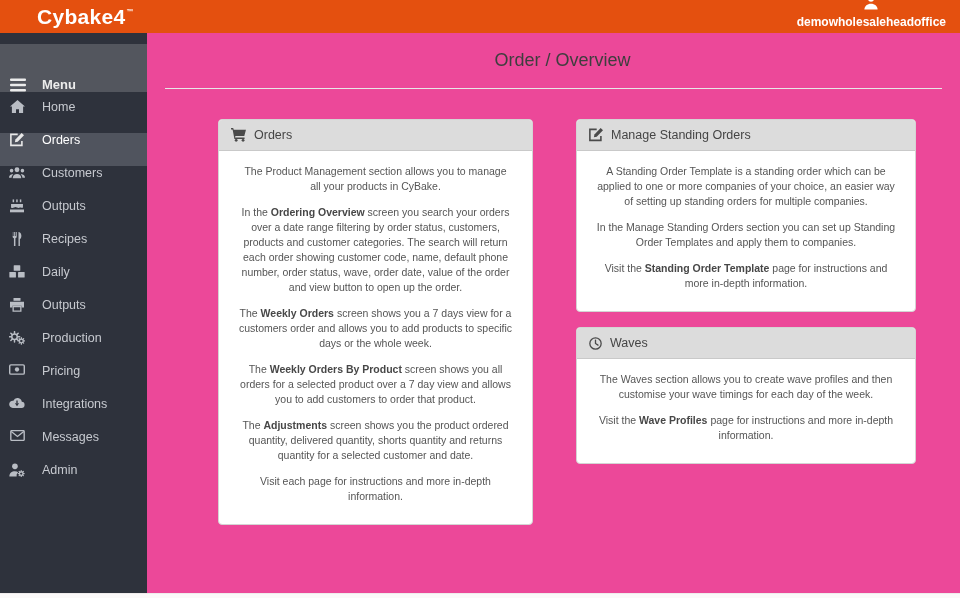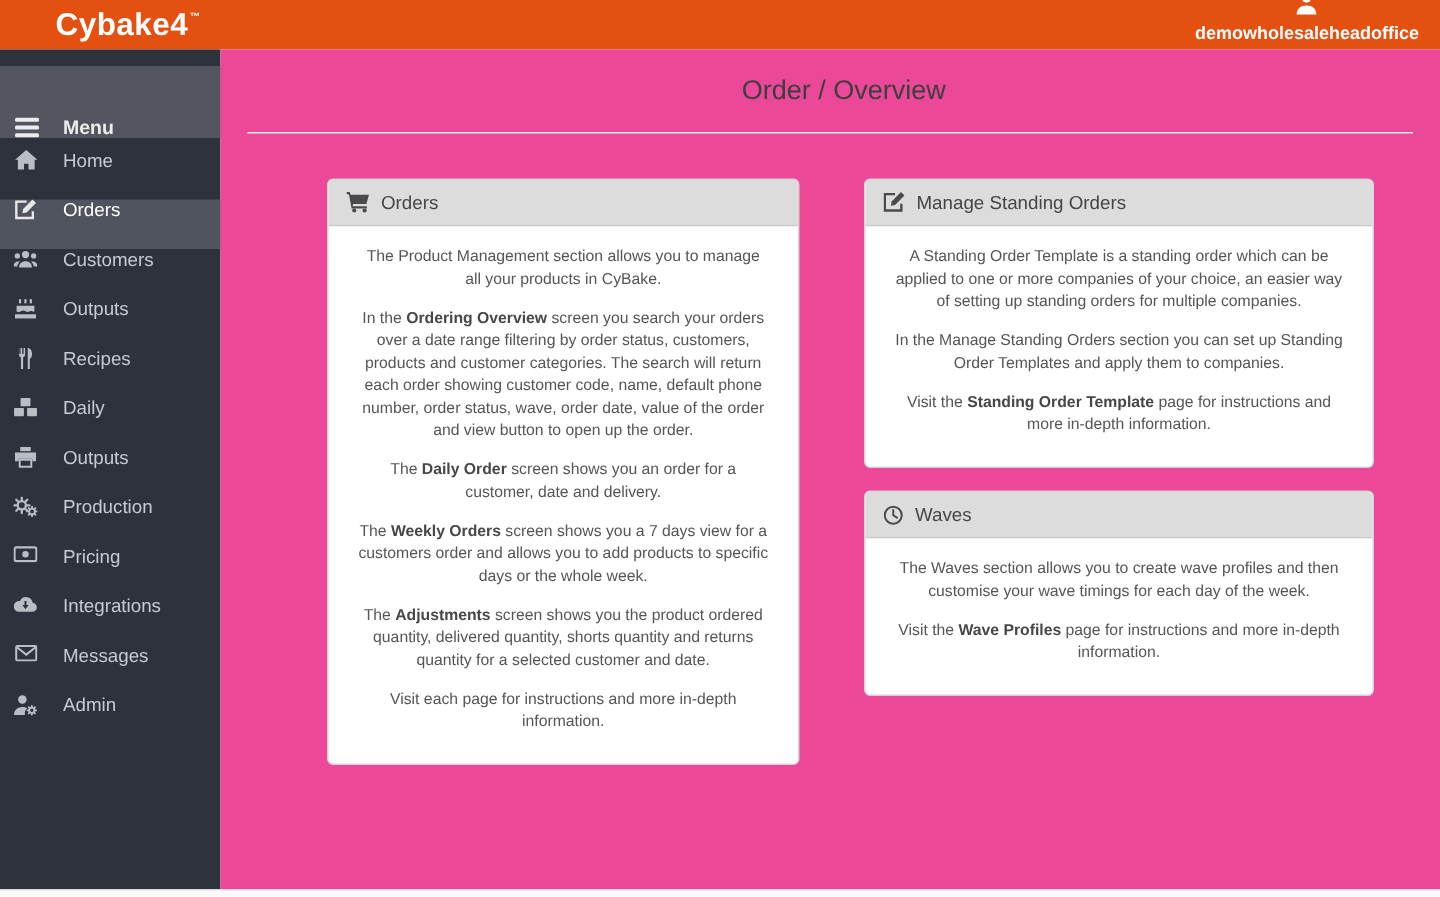--- a/index.html
+++ b/index.html
@@ -277,22 +277,22 @@
                   <path d="M0 0h2.3l.6 1.9h13.1l-1.8 6.6H4.7l-.4 1.6h10.2v1.6H3.6L1.9 2.7 1.5 1.6H0V0z"></path>
                   <circle cx="5.5" cy="13.2" r="1.5"></circle>
                   <circle cx="12.9" cy="13.2" r="1.5"></circle>
                 </svg>
               </span>
             <span class="panel-title">Orders</span>
           </div>
           <div class="panel-body">
               <p>The Product Management section allows you to manage all your products in CyBake.</p>
               <p>In the <b>Ordering Overview</b> screen you search your orders over a date range filtering by order status, customers, products and customer categories. The search will return each order showing customer code, name, default phone number, order status, wave, order date, value of the order and view button to open up the order.</p>
-              <p>The <b>Daily Order</b> screen shows you an order for a customer, date and delivery.</p>
               <p>The <b>Weekly Orders</b> screen shows you a 7 days view for a customers order and allows you to add products to specific days or the whole week.</p>
+              <p>The <b>Weekly Orders By Product</b> screen shows you all orders for a selected product over a 7 day view and allows you to add customers to order that product.</p>
               <p>The <b>Adjustments</b> screen shows you the product ordered quantity, delivered quantity, shorts quantity and returns quantity for a selected customer and date.</p>
               <p>Visit each page for instructions and more in-depth information.</p>
             </div>
         </section>
       </div>
 
       <div class="col-right">
         <section class="panel">
           <div class="panel-head">
             <span class="p-icon">

